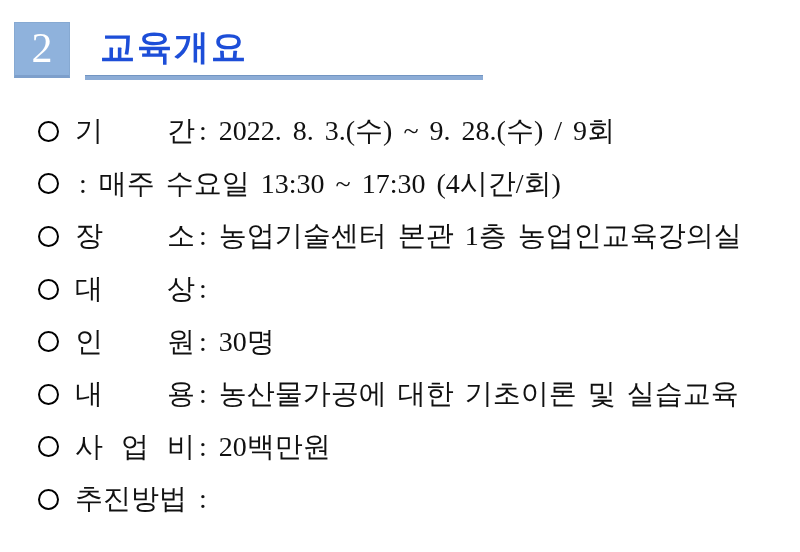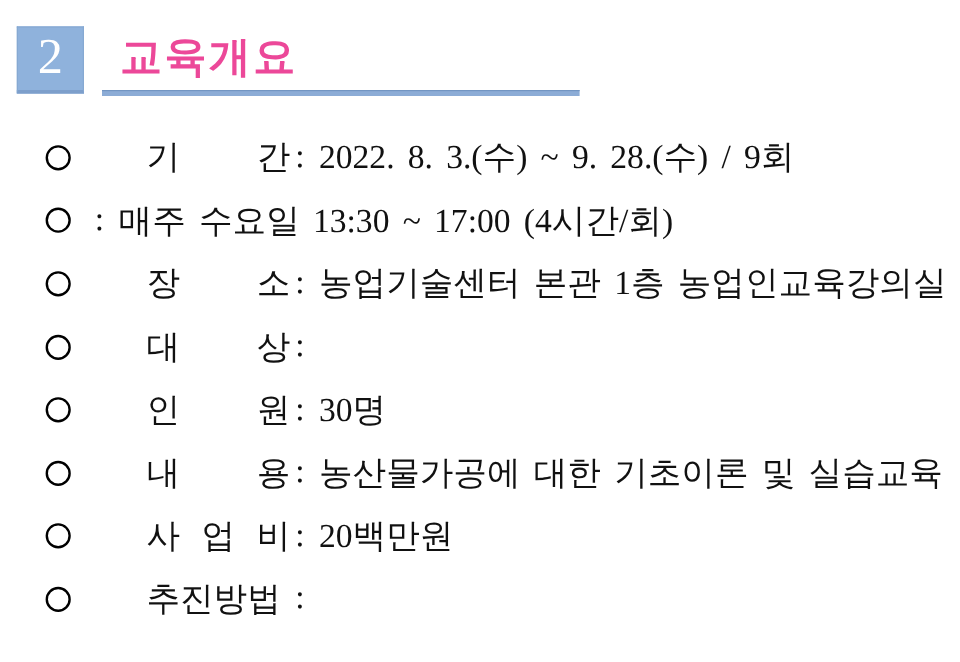--- a/index.html
+++ b/index.html
@@ -30,21 +30,21 @@
     line-height: 1;
     padding-bottom: 3px;
   }
   .section-title {
     position: absolute;
     left: 100px; top: 24px;
     font-family: "Liberation Sans", "DejaVu Sans", sans-serif;
     font-weight: 800;
     font-size: 35px;
     letter-spacing: 2px;
-    color: #ec4899;
+    color: #1d4ed8;
     white-space: nowrap;
   }
   .title-underline {
     position: absolute;
     left: 85px; top: 75px;
     width: 398px; height: 4px;
     background: #8CACD6;
     border-top: 1px solid #7295C2;
   }
 
@@ -66,21 +66,20 @@
     border: 2px solid #000000;
     border-radius: 50%;
     margin-right: 16px;
     flex: none;
   }
   .label {
     width: 120px;
     flex: none;
     text-align: justify;
     text-align-last: justify;
-    margin-left: 47px;
     -moz-text-align-last: justify;
   }
   .colon { margin: 0 12px 0 4px; }
   .value { word-spacing: 4px; }
 </style>
 </head>
 <body>
 
 <div class="page">
 
@@ -97,21 +96,21 @@
     <div class="row">
       <span class="bullet"></span>
       <span class="label">기 간</span>
       <span class="colon">:</span>
       <span class="value">2022. 8. 3.(수) ~ 9. 28.(수) / 9회</span>
     </div>
 
     <div class="row">
       <span class="bullet"></span>
       <span class="colon">:</span>
-      <span class="value">매주 수요일 13:30 ~ 17:00 (4시간/회)</span>
+      <span class="value">매주 수요일 13:30 ~ 17:30 (4시간/회)</span>
     </div>
 
     <div class="row">
       <span class="bullet"></span>
       <span class="label">장 소</span>
       <span class="colon">:</span>
       <span class="value">농업기술센터 본관 1층 농업인교육강의실</span>
     </div>
 
     <div class="row">

